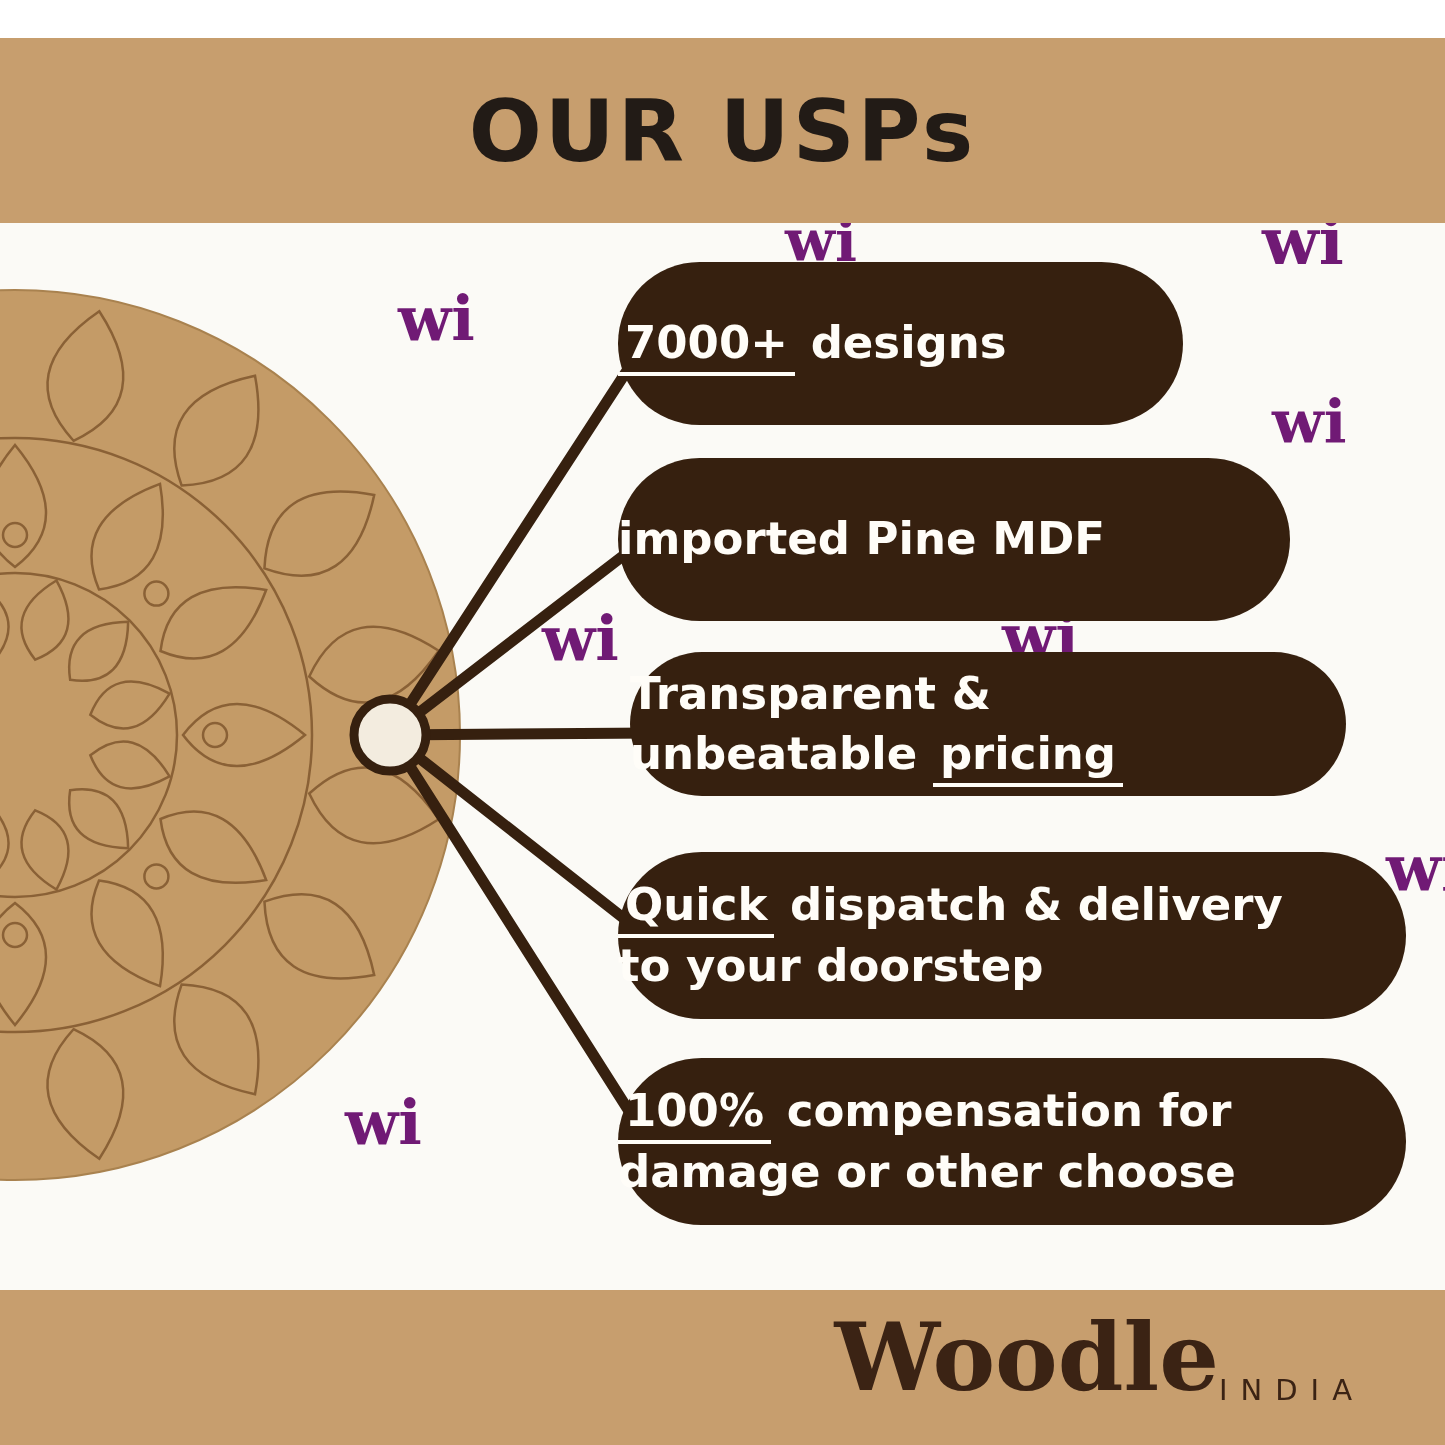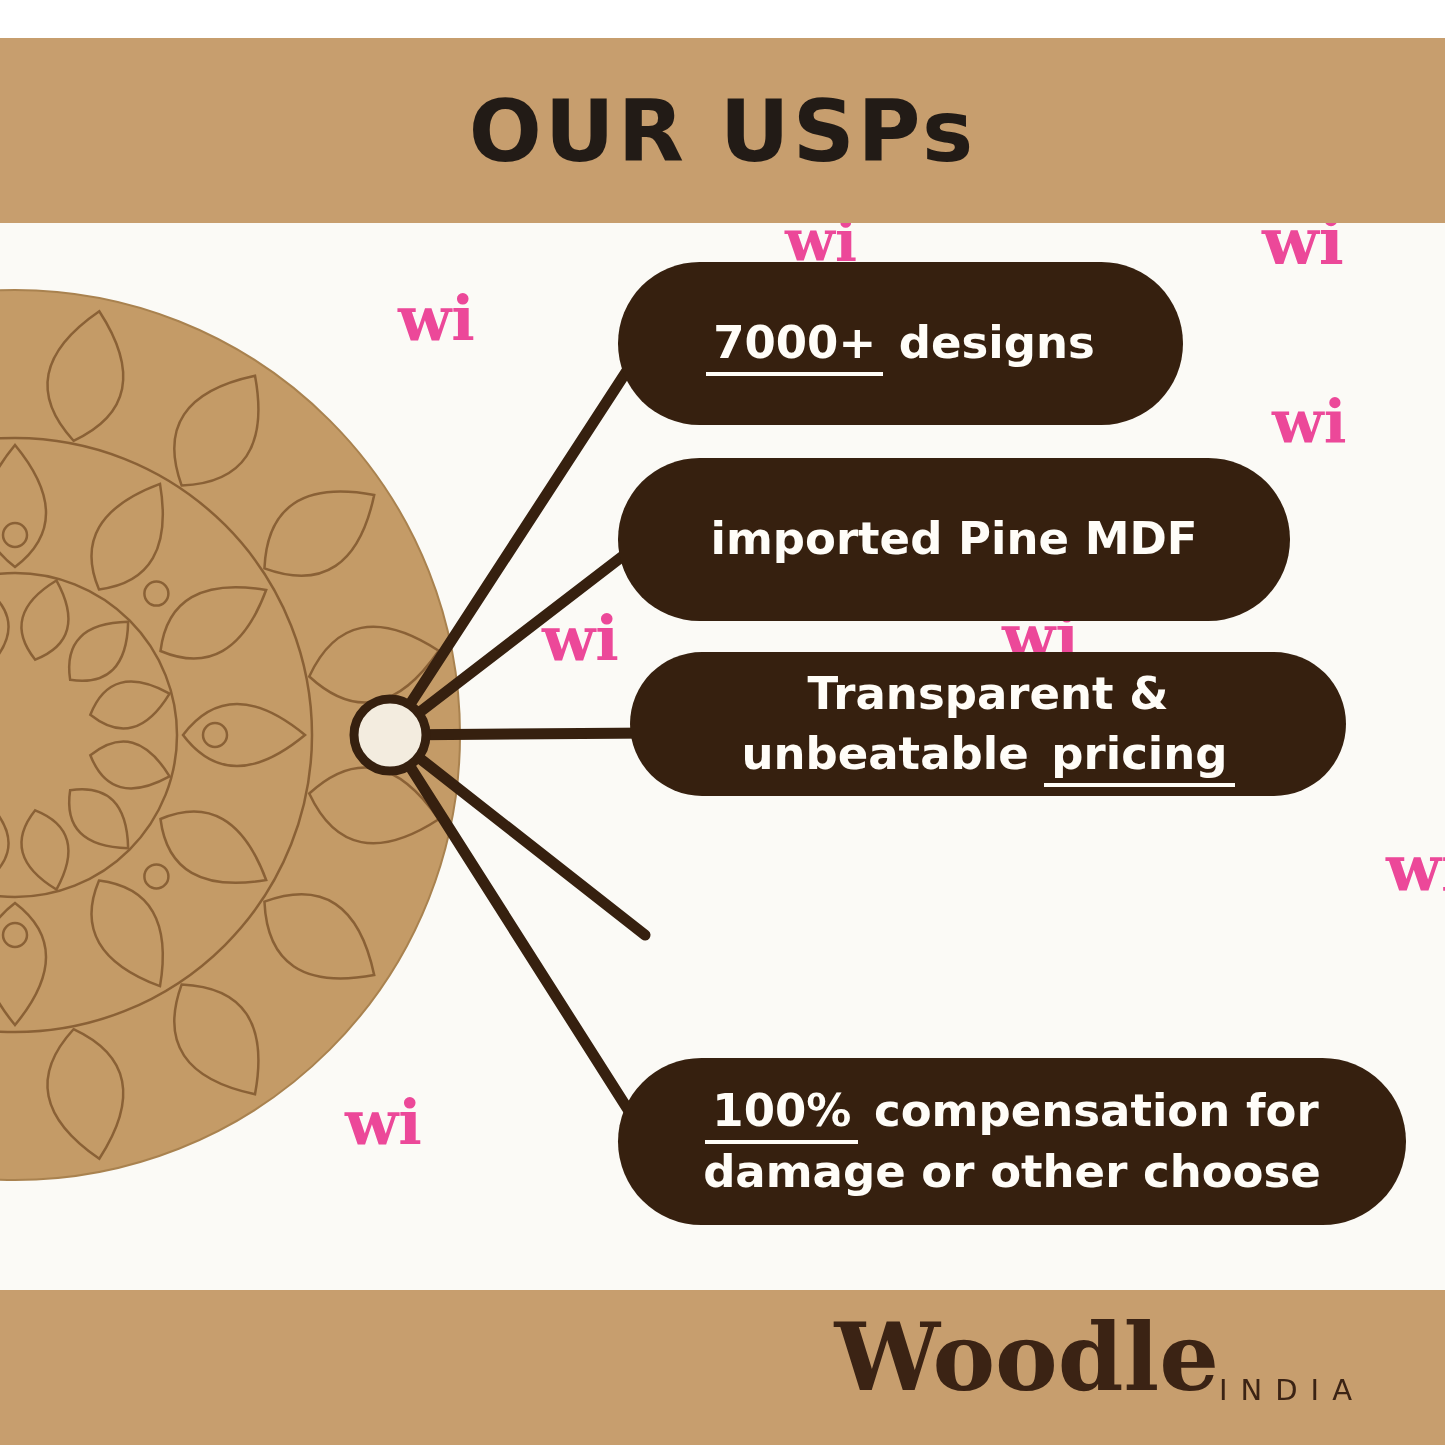--- a/index.html
+++ b/index.html
@@ -5,26 +5,26 @@
   html,body{margin:0;padding:0;background:#fff;}
   .canvas{position:relative;width:1445px;height:1445px;background:#ffffff;overflow:hidden;
           font-family:"DejaVu Sans",sans-serif;}
   .main-bg{position:absolute;left:0;top:188px;width:1445px;height:1102px;background:#fbfaf6;}
   .band{position:absolute;left:0;width:1445px;background:var(--c-band,#c79e6e);}
   .band-top{top:38px;height:185px;display:flex;align-items:center;justify-content:center;}
   .band-bottom{top:1290px;height:155px;}
   .title{font-size:86px;font-weight:800;letter-spacing:3px;color:var(--c-title,#221b16);}
 
   .watermark{position:absolute;font-family:"DejaVu Serif",serif;font-weight:700;
-             color:#ec4899;line-height:1;user-select:none;}
+             color:#701a75;line-height:1;user-select:none;}
 
   .art{position:absolute;inset:0;width:1445px;height:1445px;pointer-events:none;}
 
   .pill{position:absolute;background:var(--c-pill,#36200f);border-radius:95px;
-        display:flex;flex-direction:column;align-items:center;justify-content:center;
+        display:flex;flex-direction:column;align-items:flex-start;justify-content:center;
         color:#fffdf8;font-weight:700;text-align:center;}
   .pline{font-size:45px;line-height:1.34;white-space:nowrap;}
   .ul{border-bottom:4px solid currentColor;padding:0 7px 3px;}
   .ul:empty{display:none;}
 
   .pill1{left:618px;top:262px;width:565px;height:163px;}
   .pill2{left:618px;top:458px;width:672px;height:163px;}
   .pill3{left:630px;top:652px;width:716px;height:144px;}
   .pill4{left:618px;top:852px;width:788px;height:167px;}
   .pill5{left:618px;top:1058px;width:788px;height:167px;}
@@ -149,20 +149,32 @@
       
       <span></span>
     </div>
     <div class="pline">
       <span>unbeatable</span>
       <span class="ul">pricing</span>
       <span></span>
     </div>
   </div>
 
+  <div class="pill pill4">
+    <div class="pline">
+      <span></span>
+      <span class="ul">Quick</span>
+      <span>dispatch &amp; delivery</span>
+    </div>
+    <div class="pline">
+      <span>to your doorstep</span>
+      
+      <span></span>
+    </div>
+  </div>
 
   <div class="pill pill5">
     <div class="pline">
       <span></span>
       <span class="ul">100%</span>
       <span>compensation for</span>
     </div>
     <div class="pline">
       <span>damage or other choose</span>
       

